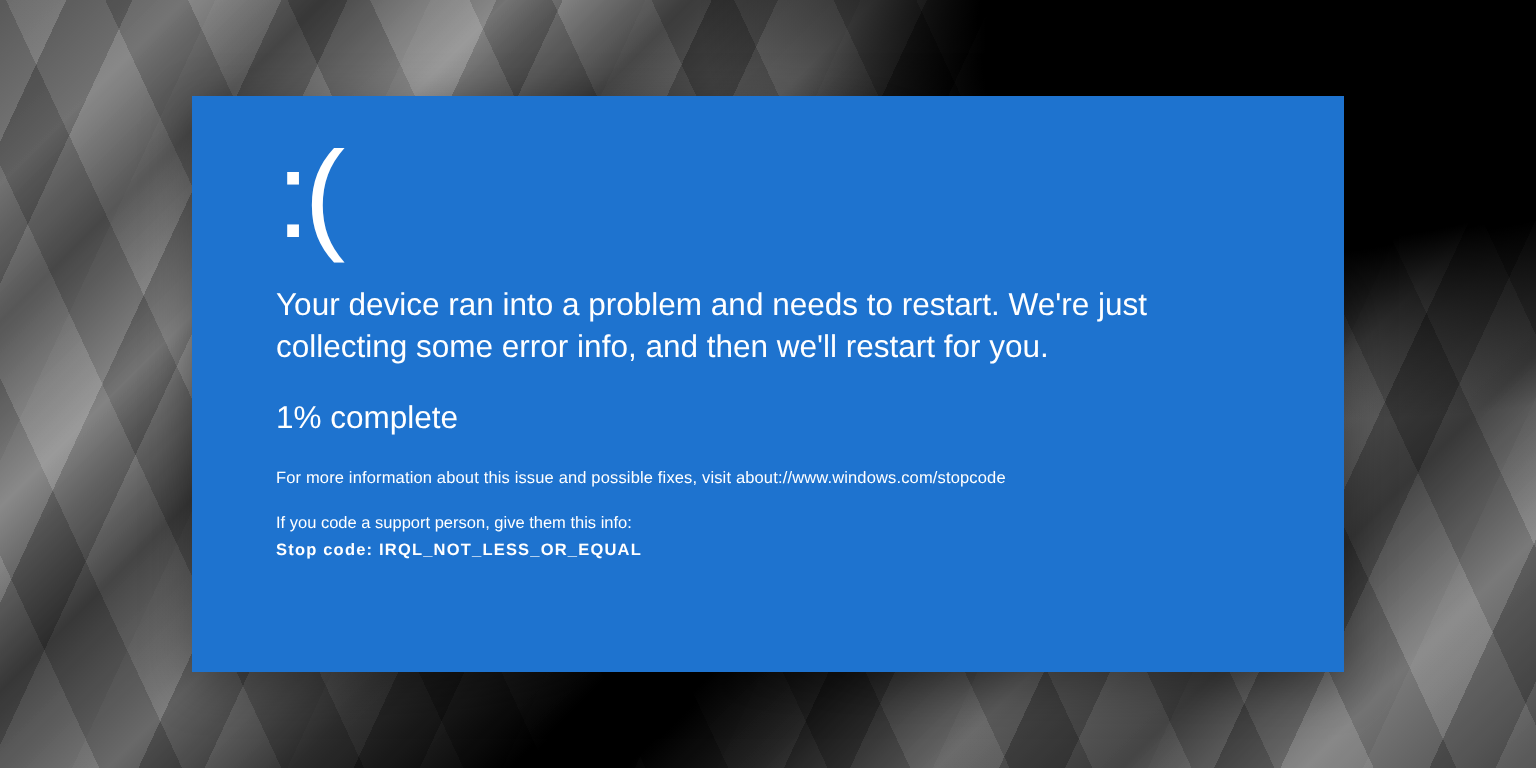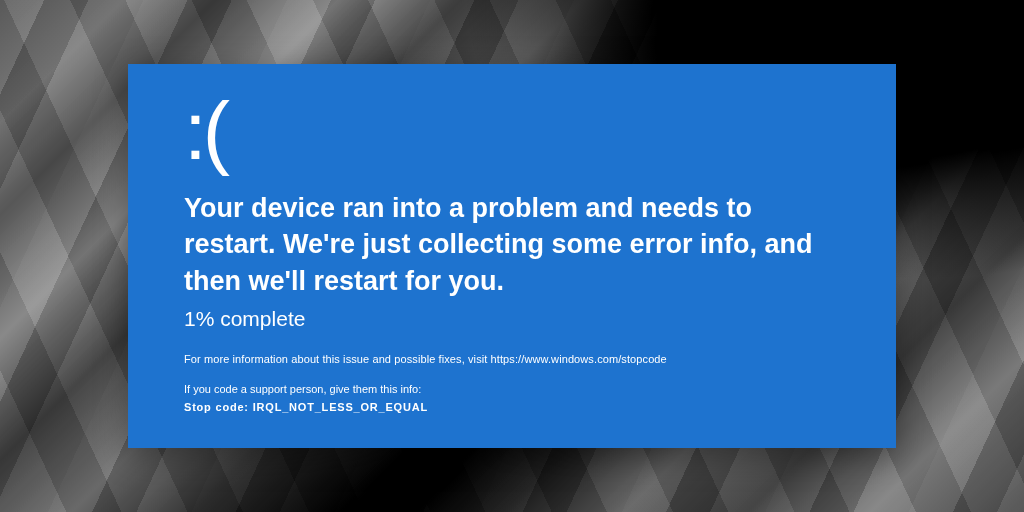--- a/index.html
+++ b/index.html
@@ -37,24 +37,24 @@
     }
     .sad-face {
       font-size: 82px;
       line-height: 1;
       font-weight: 300;
       letter-spacing: -4px;
       margin-top: 2px;
       margin-bottom: 18px;
     }
     .message {
-      font-size: 27px;
+      font-size: 21px;
       line-height: 1.35;
-      font-weight: 700;
-      margin-bottom: 8px;
+      font-weight: 400;
+      margin-bottom: 20px;
       max-width: 640px;
     }
     .progress {
       font-size: 21px;
       font-weight: 300;
       margin-bottom: 22px;
     }
     .more-info {
       font-size: 11px;
       font-weight: 300;
@@ -74,16 +74,16 @@
   </style>
 </head>
 <body>
 
 <div class="bg"></div>
 
 <div class="bsod">
   <div class="sad-face">:(</div>
   <div class="message">Your device ran into a problem and needs to restart. We're just collecting some error info, and then we'll restart for you.</div>
   <div class="progress">1% complete</div>
-  <div class="more-info">For more information about this issue and possible fixes, visit https://www.windows.com/stopcode</div>
+  <div class="more-info">For more information about this issue and possible fixes, visit about://www.windows.com/stopcode</div>
   <div class="support-label">If you code a support person, give them this info:</div>
   <div class="stop-code">Stop code: IRQL_NOT_LESS_OR_EQUAL</div>
 </div>
 
 </body></html>

